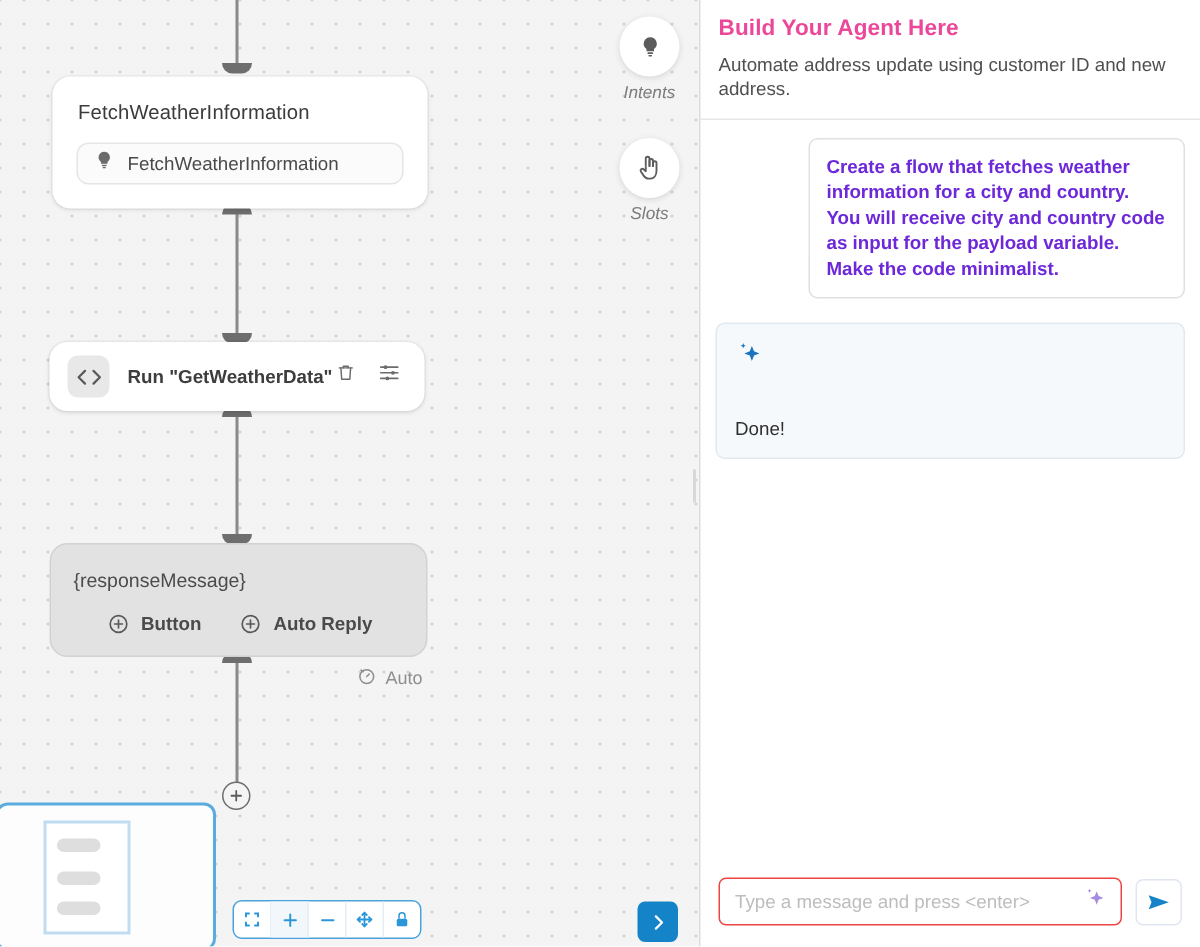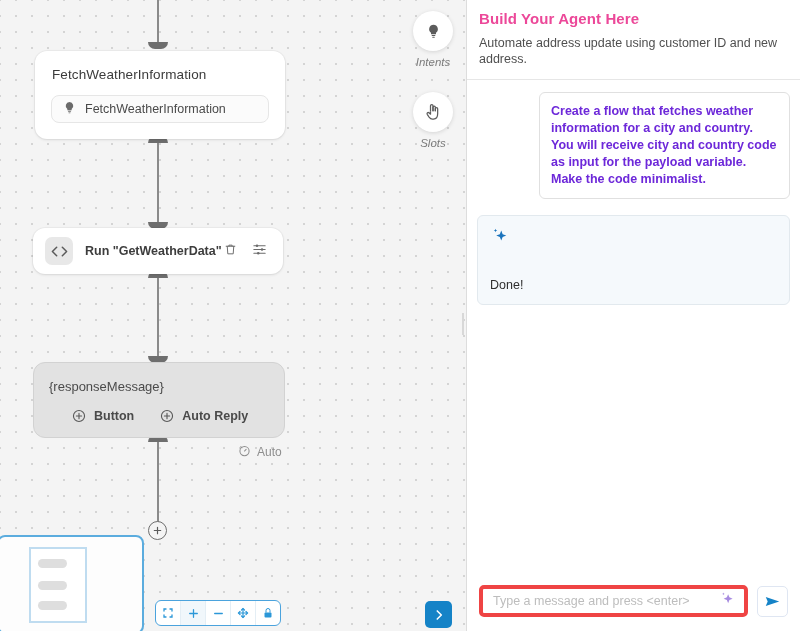--- a/index.html
+++ b/index.html
@@ -219,21 +219,21 @@
   }
   .bubble-bot .txt { margin-top: 28px; font-size: 12.5px; color: #2f2f2f; }
 
   #composer {
     flex: 0 0 auto;
     padding: 10px 12px 14px 12px;
     display: flex; align-items: center; gap: 9px;
   }
   #chat-input {
     flex: 1 1 auto; height: 32px;
-    border: 4px solid #ef4444;
+    border: 1px solid #ef4444;
     border-radius: 5px;
     background: #ffffff;
     display: flex; align-items: center;
     padding: 0 8px 0 10px;
   }
   #chat-input input {
     flex: 1 1 auto; border: none; outline: none;
     font-family: "Liberation Sans", sans-serif;
     font-size: 12.5px; color: #333;
     background: transparent;

